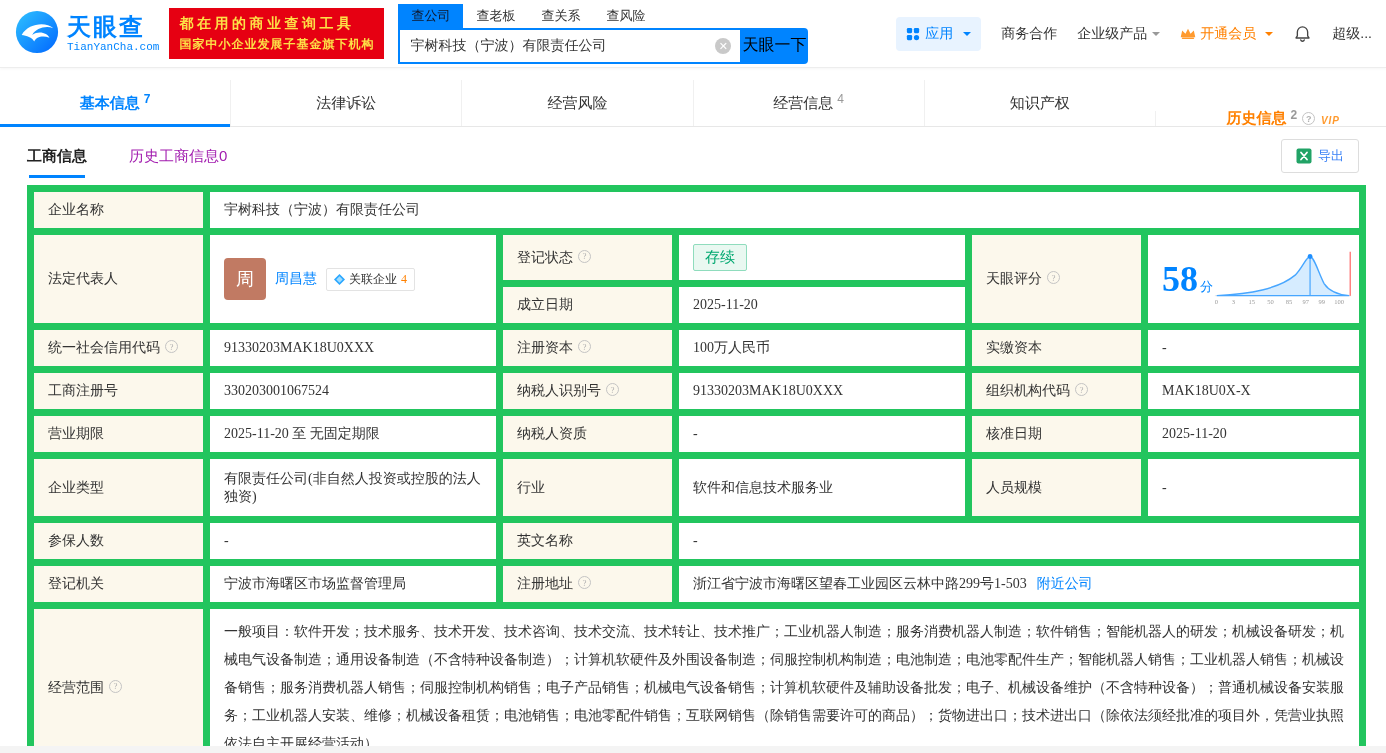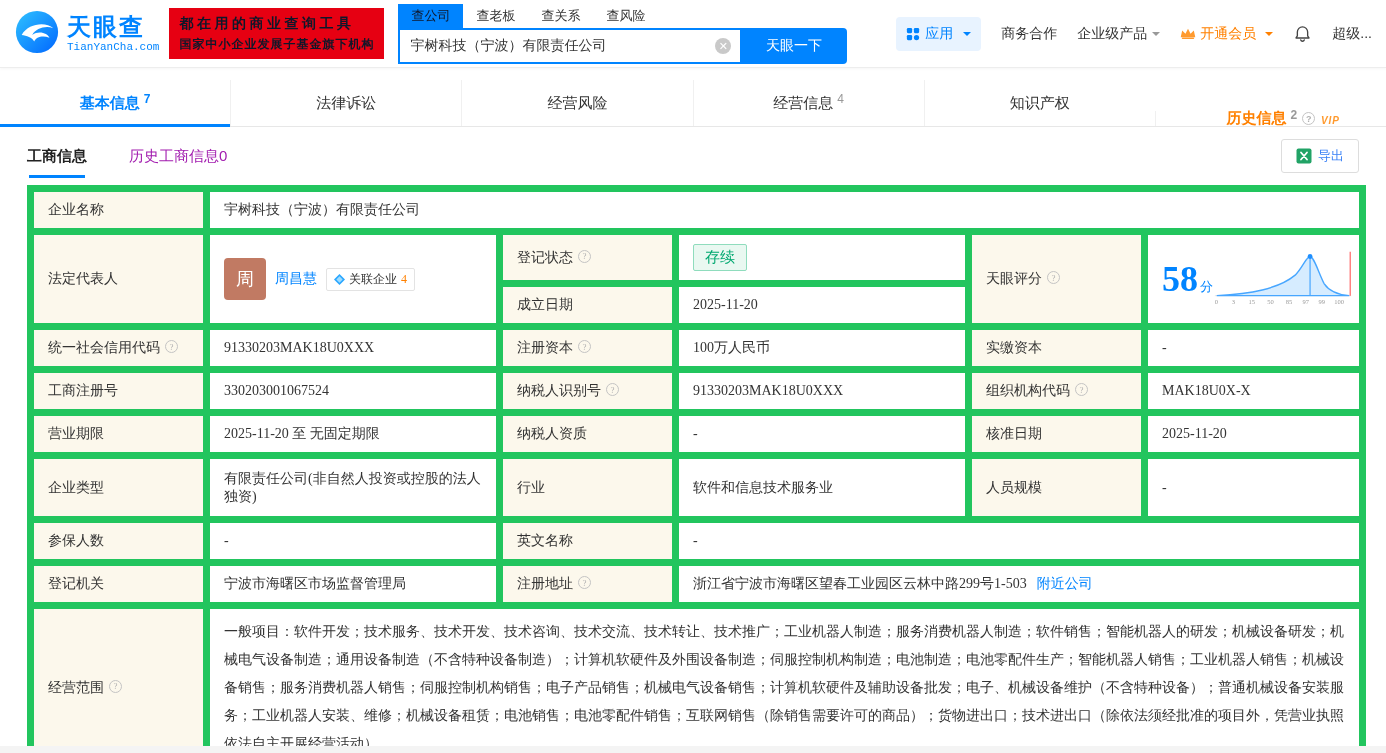--- a/index.html
+++ b/index.html
@@ -7,38 +7,38 @@
     font-family:"Liberation Sans","DejaVu Sans",sans-serif; color:#333; }
   .page { position:relative; width:1386px; height:753px; }
 
   
   .hdr { height:68px; display:flex; align-items:center; padding:0 14px;
     border-bottom:1px solid #ededed; box-shadow:0 1px 3px rgba(0,0,0,.04); }
   .logo { display:flex; align-items:center; gap:7px; cursor:pointer; }
   .logo-txt { display:flex; flex-direction:column; line-height:1.1; }
   .logo-txt b { font-size:24px; color:#0084ff; letter-spacing:2px; }
   .logo-txt i { font-style:normal; font-size:11px; color:#0084ff;font-family:Liberation Mono, monospace; }
-  .slogan { margin-left:10px; background:#e60012; color:#0f172a; padding:5px 10px;
+  .slogan { margin-left:10px; background:#e60012; color:#fde047; padding:5px 10px;
     font-weight:bold; line-height:1.55; white-space:nowrap; }
   .slogan .s1 { font-size:14px; letter-spacing:3.5px; }
   .slogan .s2 { font-size:12px; letter-spacing:1px; }
 
   .search-wrap { margin-left:14px; }
   .stabs { display:flex; height:24px; }
   .stab { padding:0 13px; font-size:13px; display:flex; align-items:center; cursor:pointer; color:#333; }
   .stab.active { background:#0084ff; color:#0f172a; }
   .srow { display:flex; }
   .sbox { position:relative; }
   .sbox input { width:342px; height:36px; border:2px solid #0084ff; border-right:none;
     padding:0 32px 0 10px; font-size:14px; color:#333; outline:none;
     font-family:"Liberation Sans","DejaVu Sans",sans-serif; }
   .clear { position:absolute; right:9px; top:10px; width:16px; height:16px; border-radius:50%;
     background:#c9c9c9; color:#fff; font-size:11px; line-height:16px; text-align:center; cursor:pointer; }
   .clear::before { content:"✕"; }
-  .sbtn { width:107px; height:36px; background:#0084ff; color:#ffffff; border:none; font-size:14px;
+  .sbtn { width:68px; height:36px; background:#0084ff; color:#000000; border:none; font-size:16px;
     cursor:pointer; border-radius:0 4px 4px 0; font-family:inherit; }
 
   .topnav { margin-left:auto; display:flex; align-items:center; gap:20px; font-size:14px; white-space:nowrap; }
   .topnav > span { cursor:pointer; display:inline-flex; align-items:center; }
   .apps { background:#e8f3ff; color:#0084ff; padding:8px 10px; border-radius:4px; gap:5px; }
   .caret { width:0; height:0; border:4px solid transparent; border-top-color:#999;
     display:inline-block; margin-left:5px; transform:translateY(2px); }
   .apps .caret { border-top-color:#0084ff; }
   .vip-entry { color:#ff8000; gap:4px; }
   .vip-entry .caret { border-top-color:#ff8000; }

